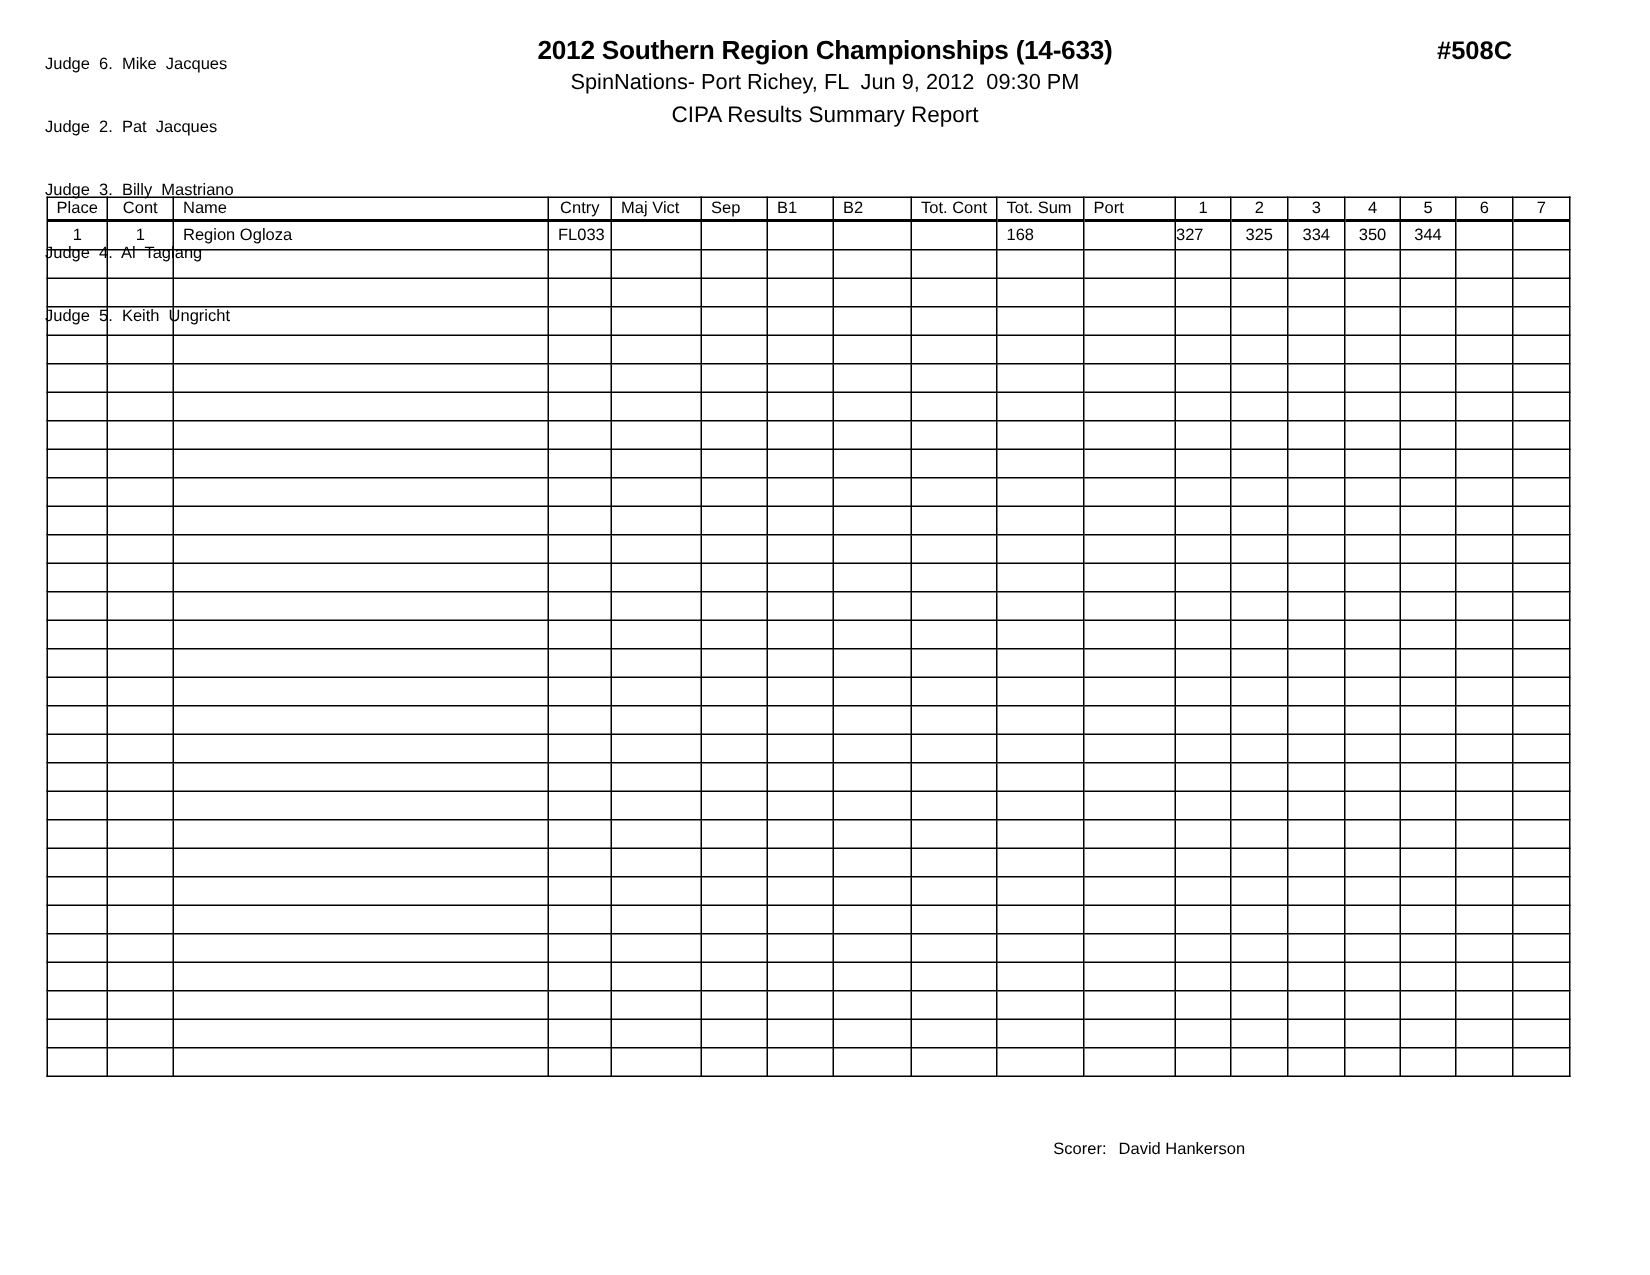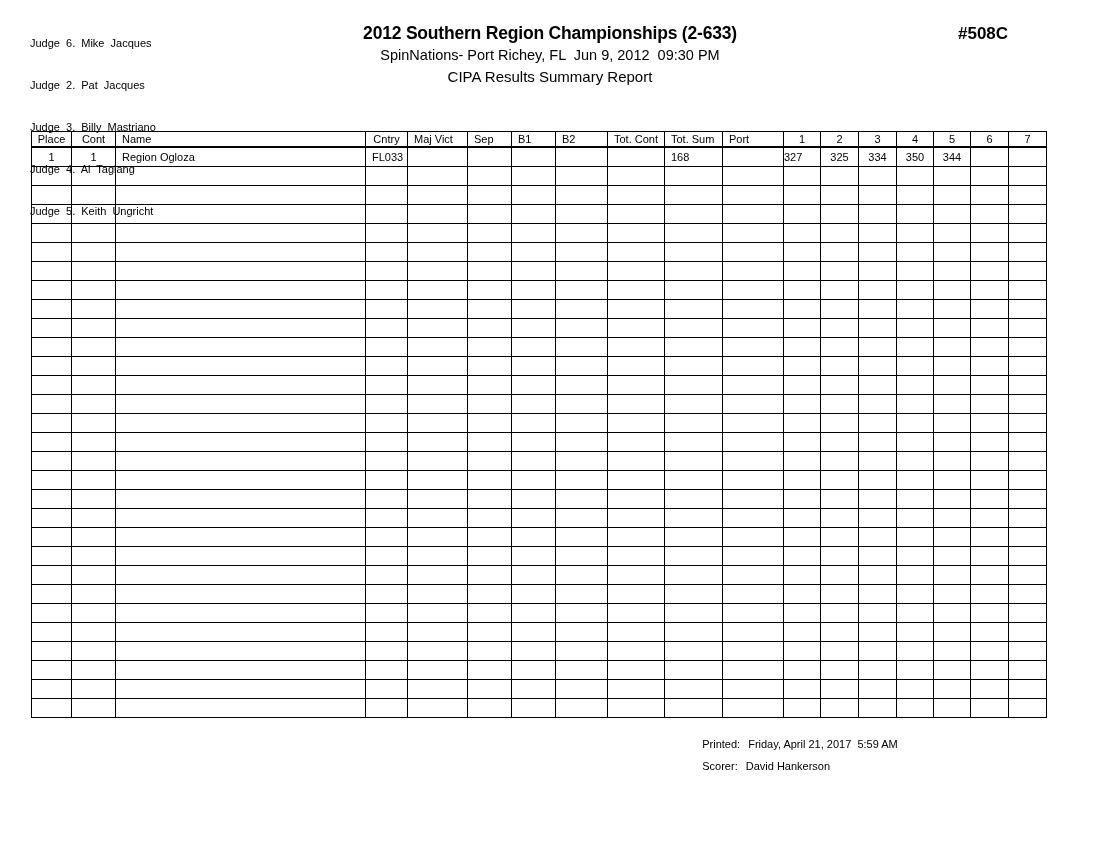--- a/index.html
+++ b/index.html
@@ -123,21 +123,21 @@
 
   <div class="judges">
     <div>Judge 6. Mike Jacques</div>
     <div>Judge 2. Pat Jacques</div>
     <div>Judge 3. Billy Mastriano</div>
     <div>Judge 4. Al Taglang</div>
     <div>Judge 5. Keith Ungricht</div>
   </div>
 
   <div class="center-header">
-    <div class="title-main">2012 Southern Region Championships (2-633)</div>
+    <div class="title-main">2012 Southern Region Championships (14-633)</div>
     <div class="title-venue">SpinNations- Port Richey, FL  Jun 9, 2012  09:30 PM</div>
     <div class="title-report">CIPA Results Summary Report</div>
   </div>
 
   <div class="event-number">#508C</div>
 
 
   <table class="results-table">
       <colgroup>
         <col style="width: 40px;">
@@ -778,20 +778,17 @@
           <td style="text-align: center;"></td>
           <td style="text-align: center;"></td>
           <td style="text-align: center;"></td>
           <td style="text-align: center;"></td>
           <td style="text-align: center;"></td>
           <td style="text-align: center;"></td>
         </tr>
       </tbody>
     </table>
 
-  <div class="footer-line printed-line">
-    <span class="label">Printed:</span><span>Friday, April 21, 2017  5:59 AM</span>
-  </div>
   <div class="footer-line scorer-line">
     <span class="label">Scorer:</span><span>David Hankerson</span>
   </div>
 
 </div>
 
 </body></html>

